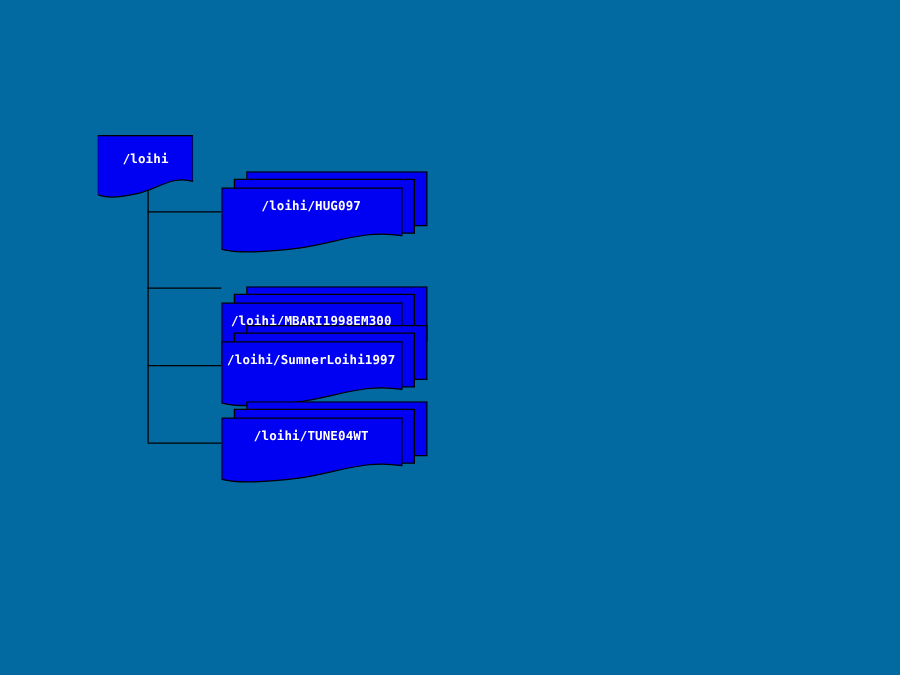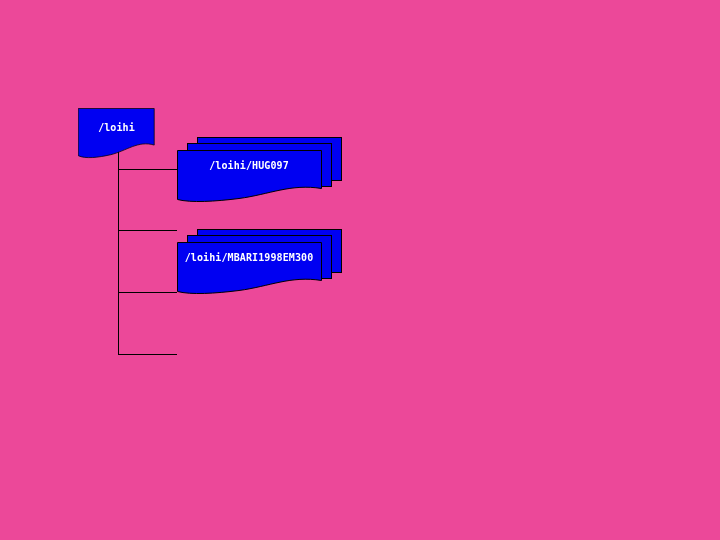--- a/index.html
+++ b/index.html
@@ -4,21 +4,21 @@
 <style>
   html, body {
     margin: 0;
     padding: 0;
     background: #ffffff;
   }
   .canvas {
     position: relative;
     width: 720px;
     height: 540px;
-    background: #ec4899;
+    background: #0369a1;
     overflow: hidden;
     font-family: "DejaVu Sans Mono", "Liberation Mono", monospace;
   }
   .connector {
     position: absolute;
     background: #000000;
   }
   .vline { width: 1px; }
   .hline { height: 1px; }
   .node {
@@ -85,15 +85,31 @@
 
   <div class="node stack-node" style="left:177px; top:198px; width:166px; height:68px;margin-top:31px;">
     <svg width="166" height="68" viewBox="0 0 166 68">
       <rect class="shape" x="20.5" y="0.5" width="144" height="43"></rect>
       <rect class="shape" x="10.5" y="6.5" width="144" height="43"></rect>
       <path class="shape" d="M0.5,13.5 H144.5 V51.5 C114,46.5 92,57.5 62,61.5 C38,64.5 14,66 0.5,62.5 Z"></path>
     </svg>
     <div class="node-label">/loihi/MBARI1998EM300</div>
   </div>
 
+  <div class="node stack-node" style="left:177px; top:260px; width:166px; height:68px;">
+    <svg width="166" height="68" viewBox="0 0 166 68">
+      <rect class="shape" x="20.5" y="0.5" width="144" height="43"></rect>
+      <rect class="shape" x="10.5" y="6.5" width="144" height="43"></rect>
+      <path class="shape" d="M0.5,13.5 H144.5 V51.5 C114,46.5 92,57.5 62,61.5 C38,64.5 14,66 0.5,62.5 Z"></path>
+    </svg>
+    <div class="node-label">/loihi/SumnerLoihi1997</div>
+  </div>
 
+  <div class="node stack-node" style="left:177px; top:321px; width:166px; height:68px;">
+    <svg width="166" height="68" viewBox="0 0 166 68">
+      <rect class="shape" x="20.5" y="0.5" width="144" height="43"></rect>
+      <rect class="shape" x="10.5" y="6.5" width="144" height="43"></rect>
+      <path class="shape" d="M0.5,13.5 H144.5 V51.5 C114,46.5 92,57.5 62,61.5 C38,64.5 14,66 0.5,62.5 Z"></path>
+    </svg>
+    <div class="node-label">/loihi/TUNE04WT</div>
+  </div>
 
 </div>
 
 </body></html>

